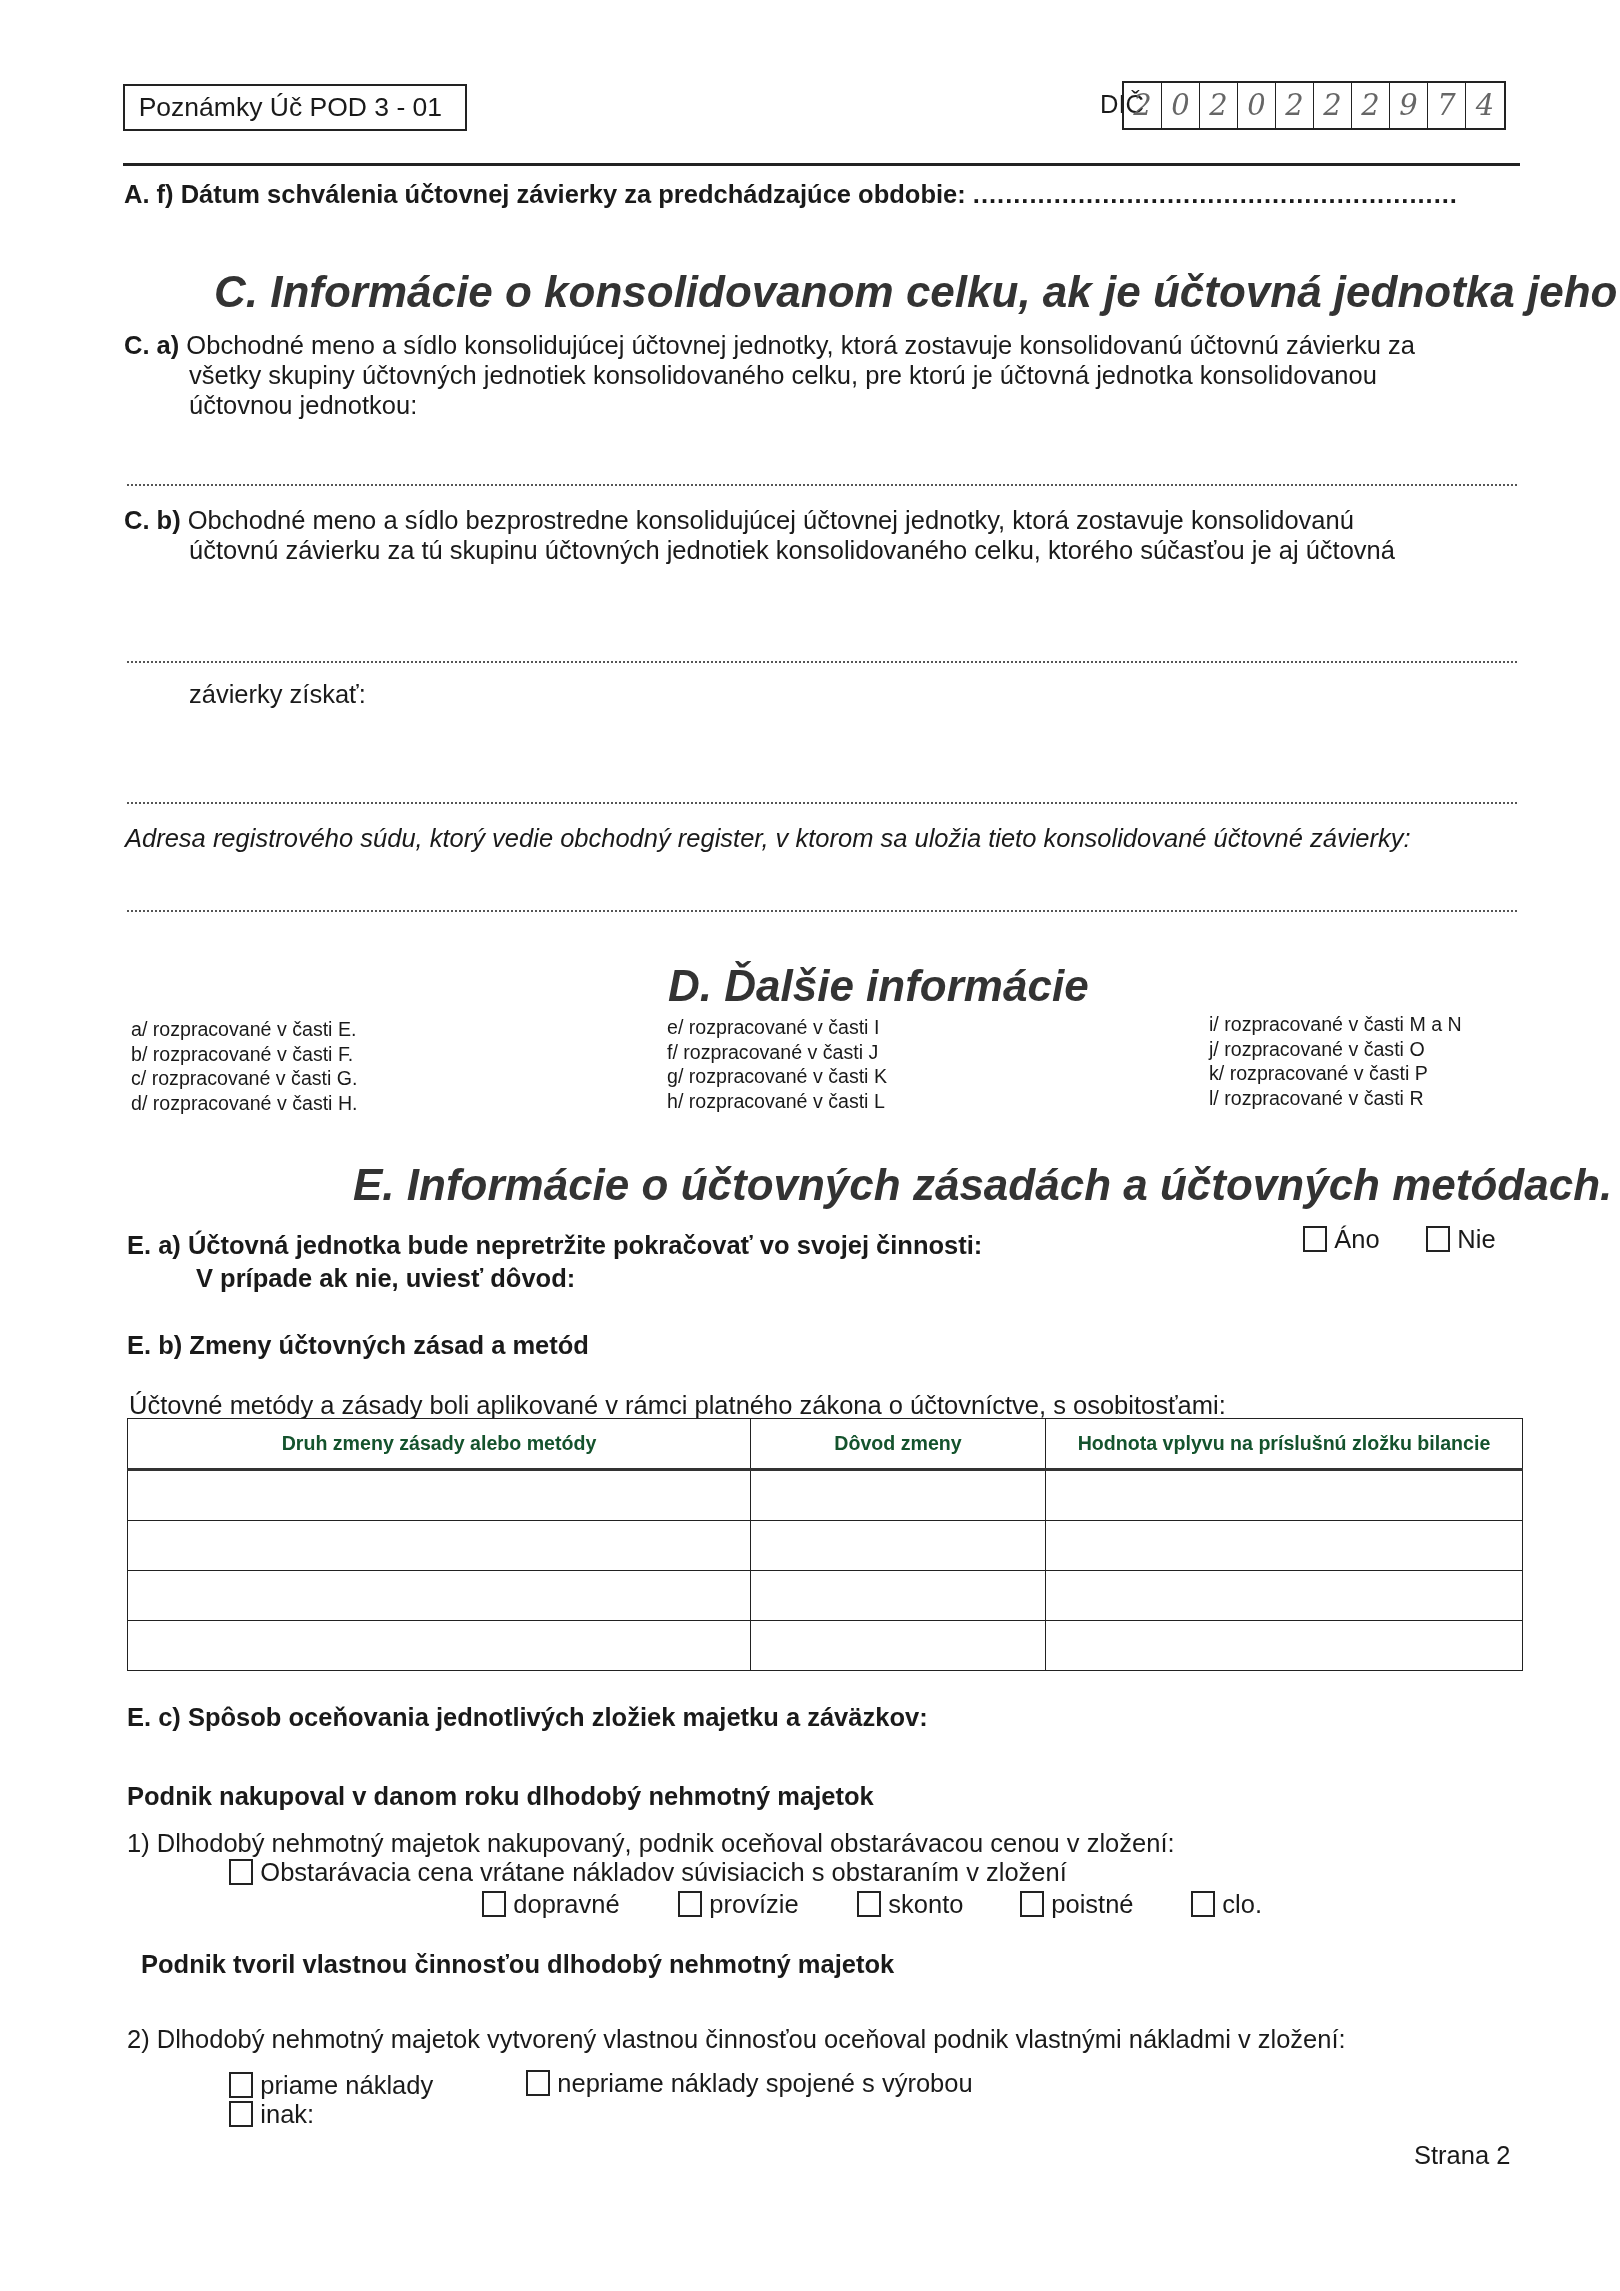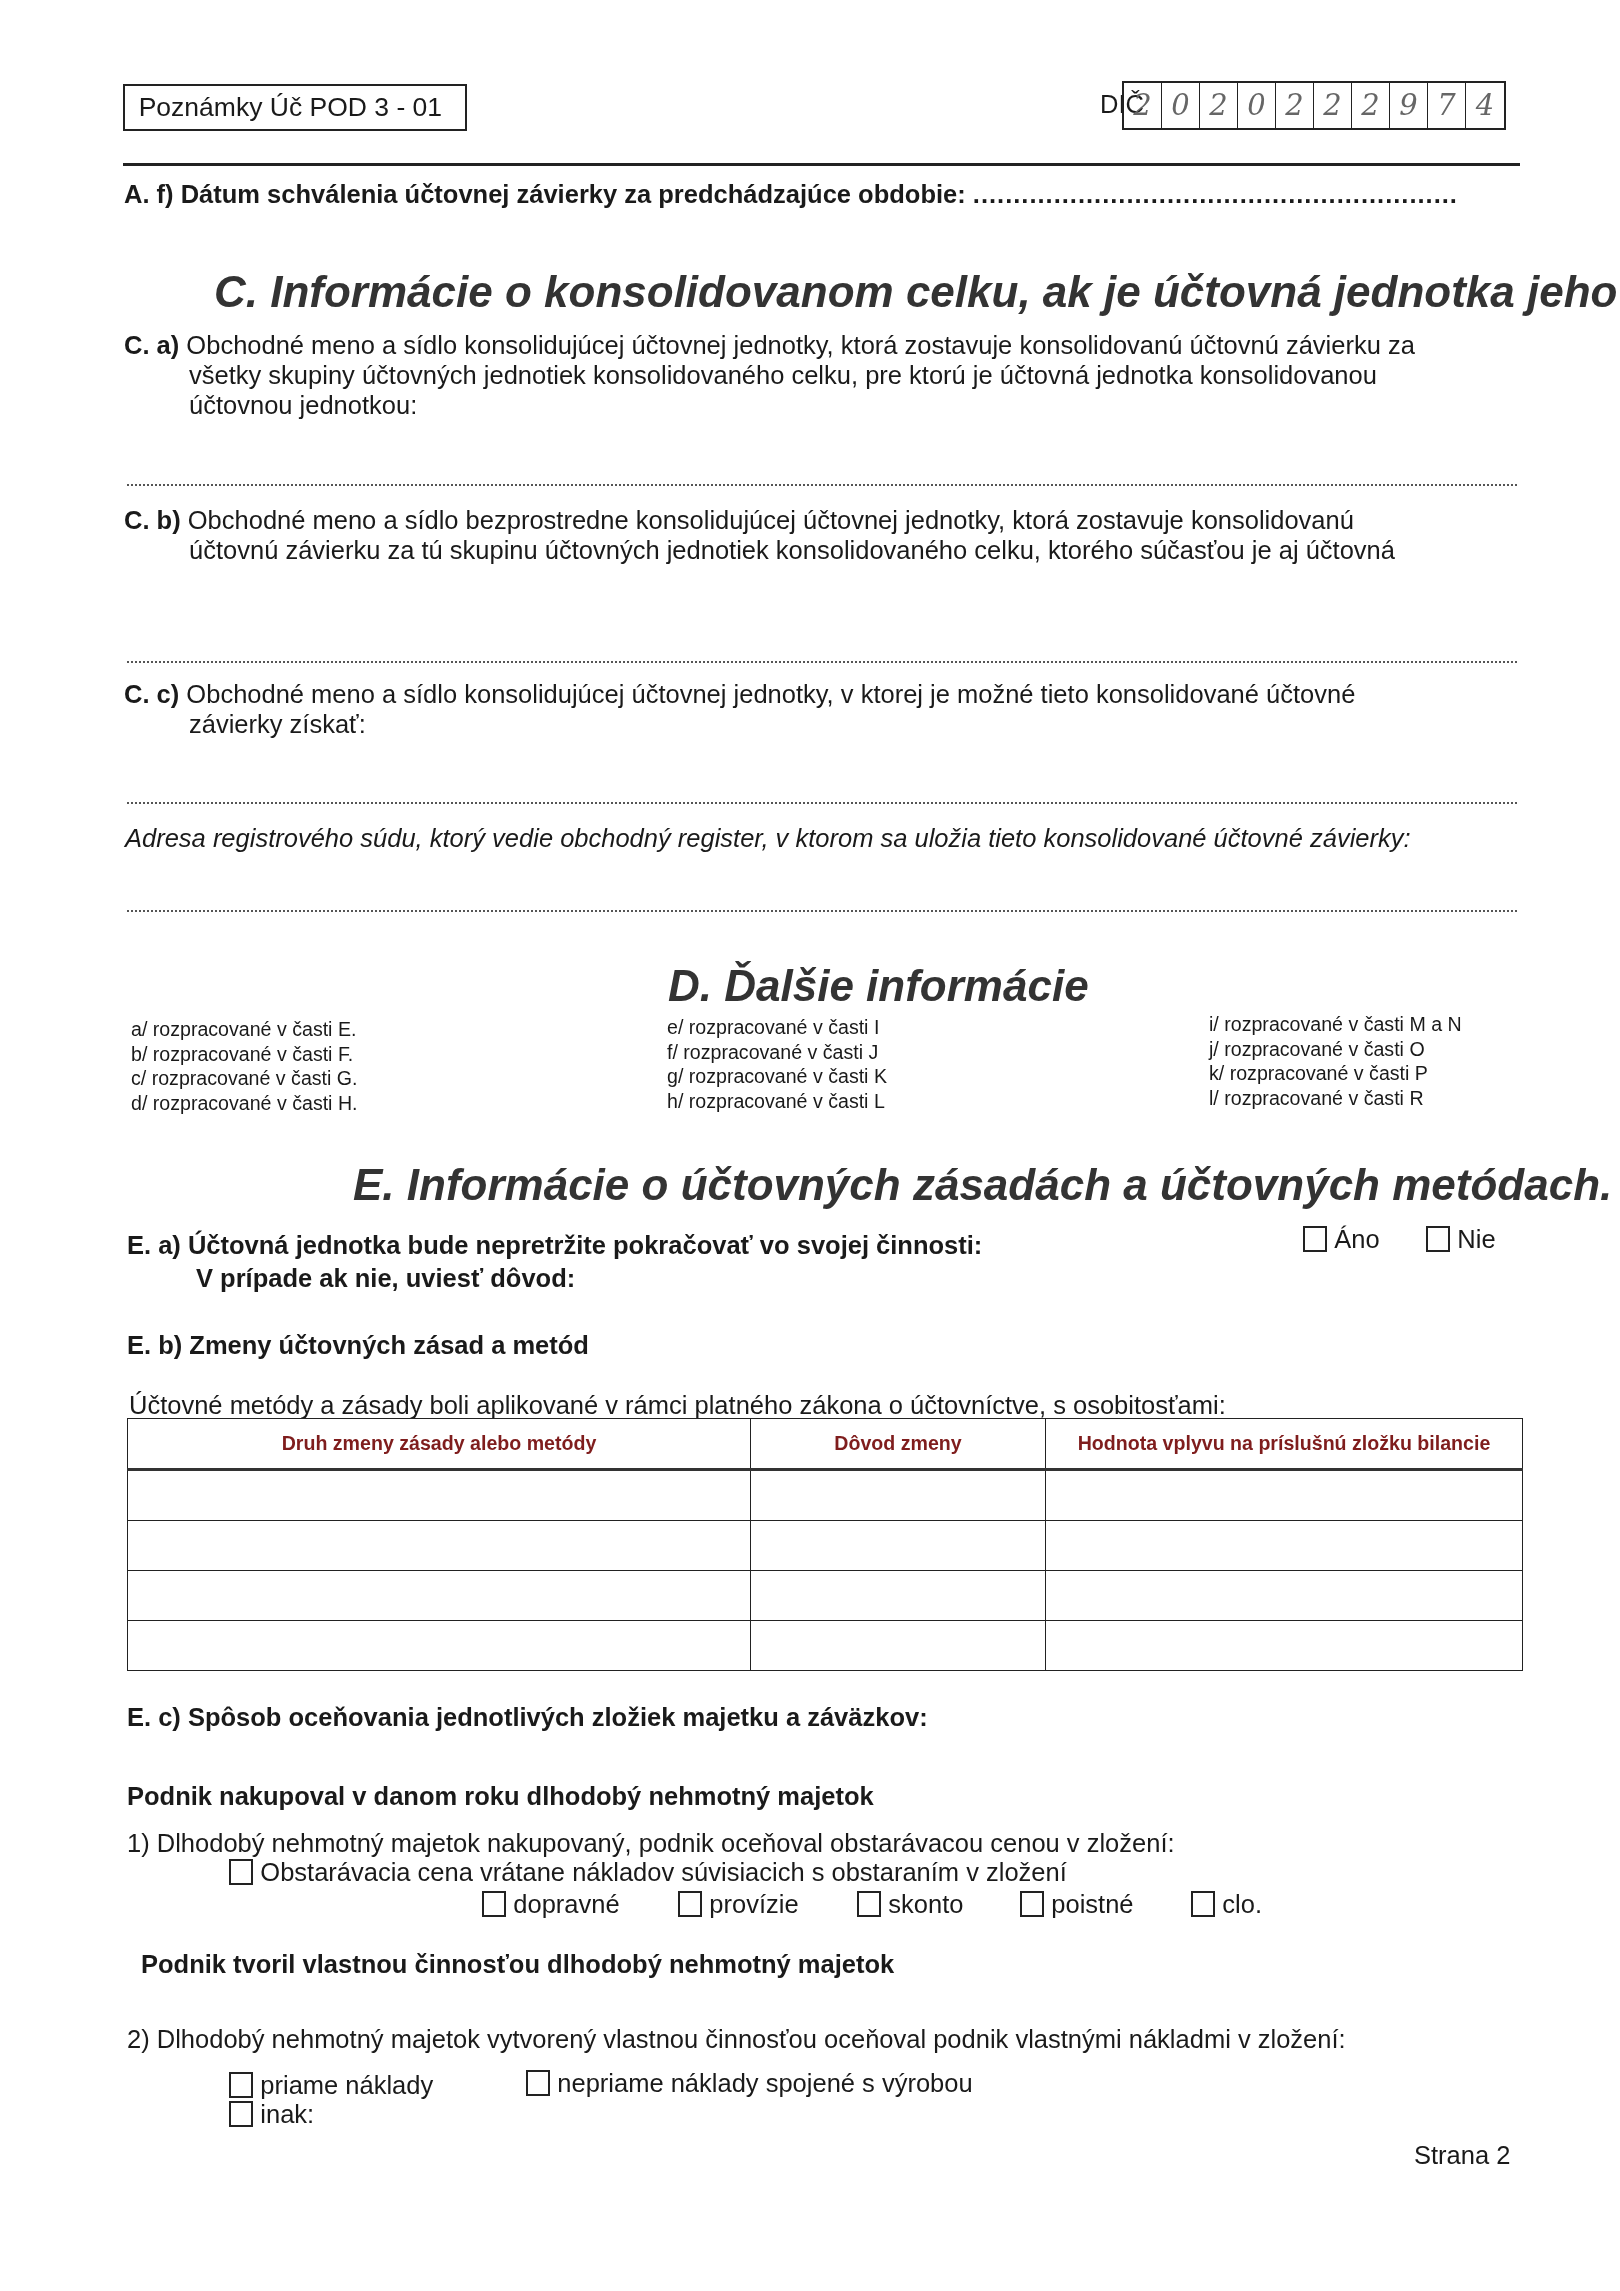--- a/index.html
+++ b/index.html
@@ -20,21 +20,21 @@
   .qb { font-size:25.5px; font-weight:bold; }
   .heading { font-size:44px; font-weight:bold; font-style:italic; color:#333; }
   .body { font-size:25.5px; line-height:30px; }
   .indent { padding-left:65px; }
   .dots { height:0; border-bottom:2px dotted #555; }
   .dlist { font-size:19.6px; line-height:24.5px; }
   .cb { display:inline-block; width:23.5px; height:25.5px; border:2px solid #222; box-sizing:border-box;
         vertical-align:-3.9px; margin-right:7.8px; background:#fff; }
   table.tbl { position:absolute; left:127px; top:1418px; width:1396px; border-collapse:collapse; }
   table.tbl td, table.tbl th { border:1.5px solid #222; }
-  table.tbl th { height:47px; font-size:19.6px; font-weight:bold; color:#7f1d1d; }
+  table.tbl th { height:47px; font-size:19.6px; font-weight:bold; color:#14532d; }
   table.tbl thead tr { border-bottom:3.9px solid #333; }
   table.tbl td { height:47px; }
 </style>
 </head>
 <body>
 
 <div class="abs hdr-box">
   <span>Poznámky Úč POD 3 - 01</span>
 </div>
 <div class="abs dic-label">DIČ</div>
@@ -66,21 +66,20 @@
 </div>
 <div class="abs dots" style="left:127px; top:484px; width:1390px;"></div>
 
 <div class="abs body" style="left:124px; top:505px;">
   <div><span class="bold">C. b)</span> <span>Obchodné meno a sídlo bezprostredne konsolidujúcej účtovnej jednotky, ktorá zostavuje konsolidovanú</span></div>
   <div class="indent">účtovnú závierku za tú skupinu účtovných jednotiek konsolidovaného celku, ktorého súčasťou je aj účtovná</div>
 </div>
 <div class="abs dots" style="left:127px; top:661px; width:1390px;"></div>
 
 <div class="abs body" style="left:124px; top:679px;">
-  <div><span class="bold">C. c)</span> <span>Obchodné meno a sídlo konsolidujúcej účtovnej jednotky, v ktorej je možné tieto konsolidované účtovné</span></div>
   <div class="indent">závierky získať:</div>
 </div>
 <div class="abs dots" style="left:127px; top:802px; width:1390px;"></div>
 
 <div class="abs body" style="left:125px; top:823px;font-style:italic;">Adresa registrového súdu, ktorý vedie obchodný register, v ktorom  sa uložia tieto konsolidované účtovné závierky:</div>
 <div class="abs dots" style="left:127px; top:910px; width:1390px;"></div>
 
 <div class="abs heading" style="left:668px; top:961px;">D. Ďalšie informácie</div>
 <div class="abs dlist" style="left:131px; top:1017px;">
   <div>a/ rozpracované v časti E.</div>

